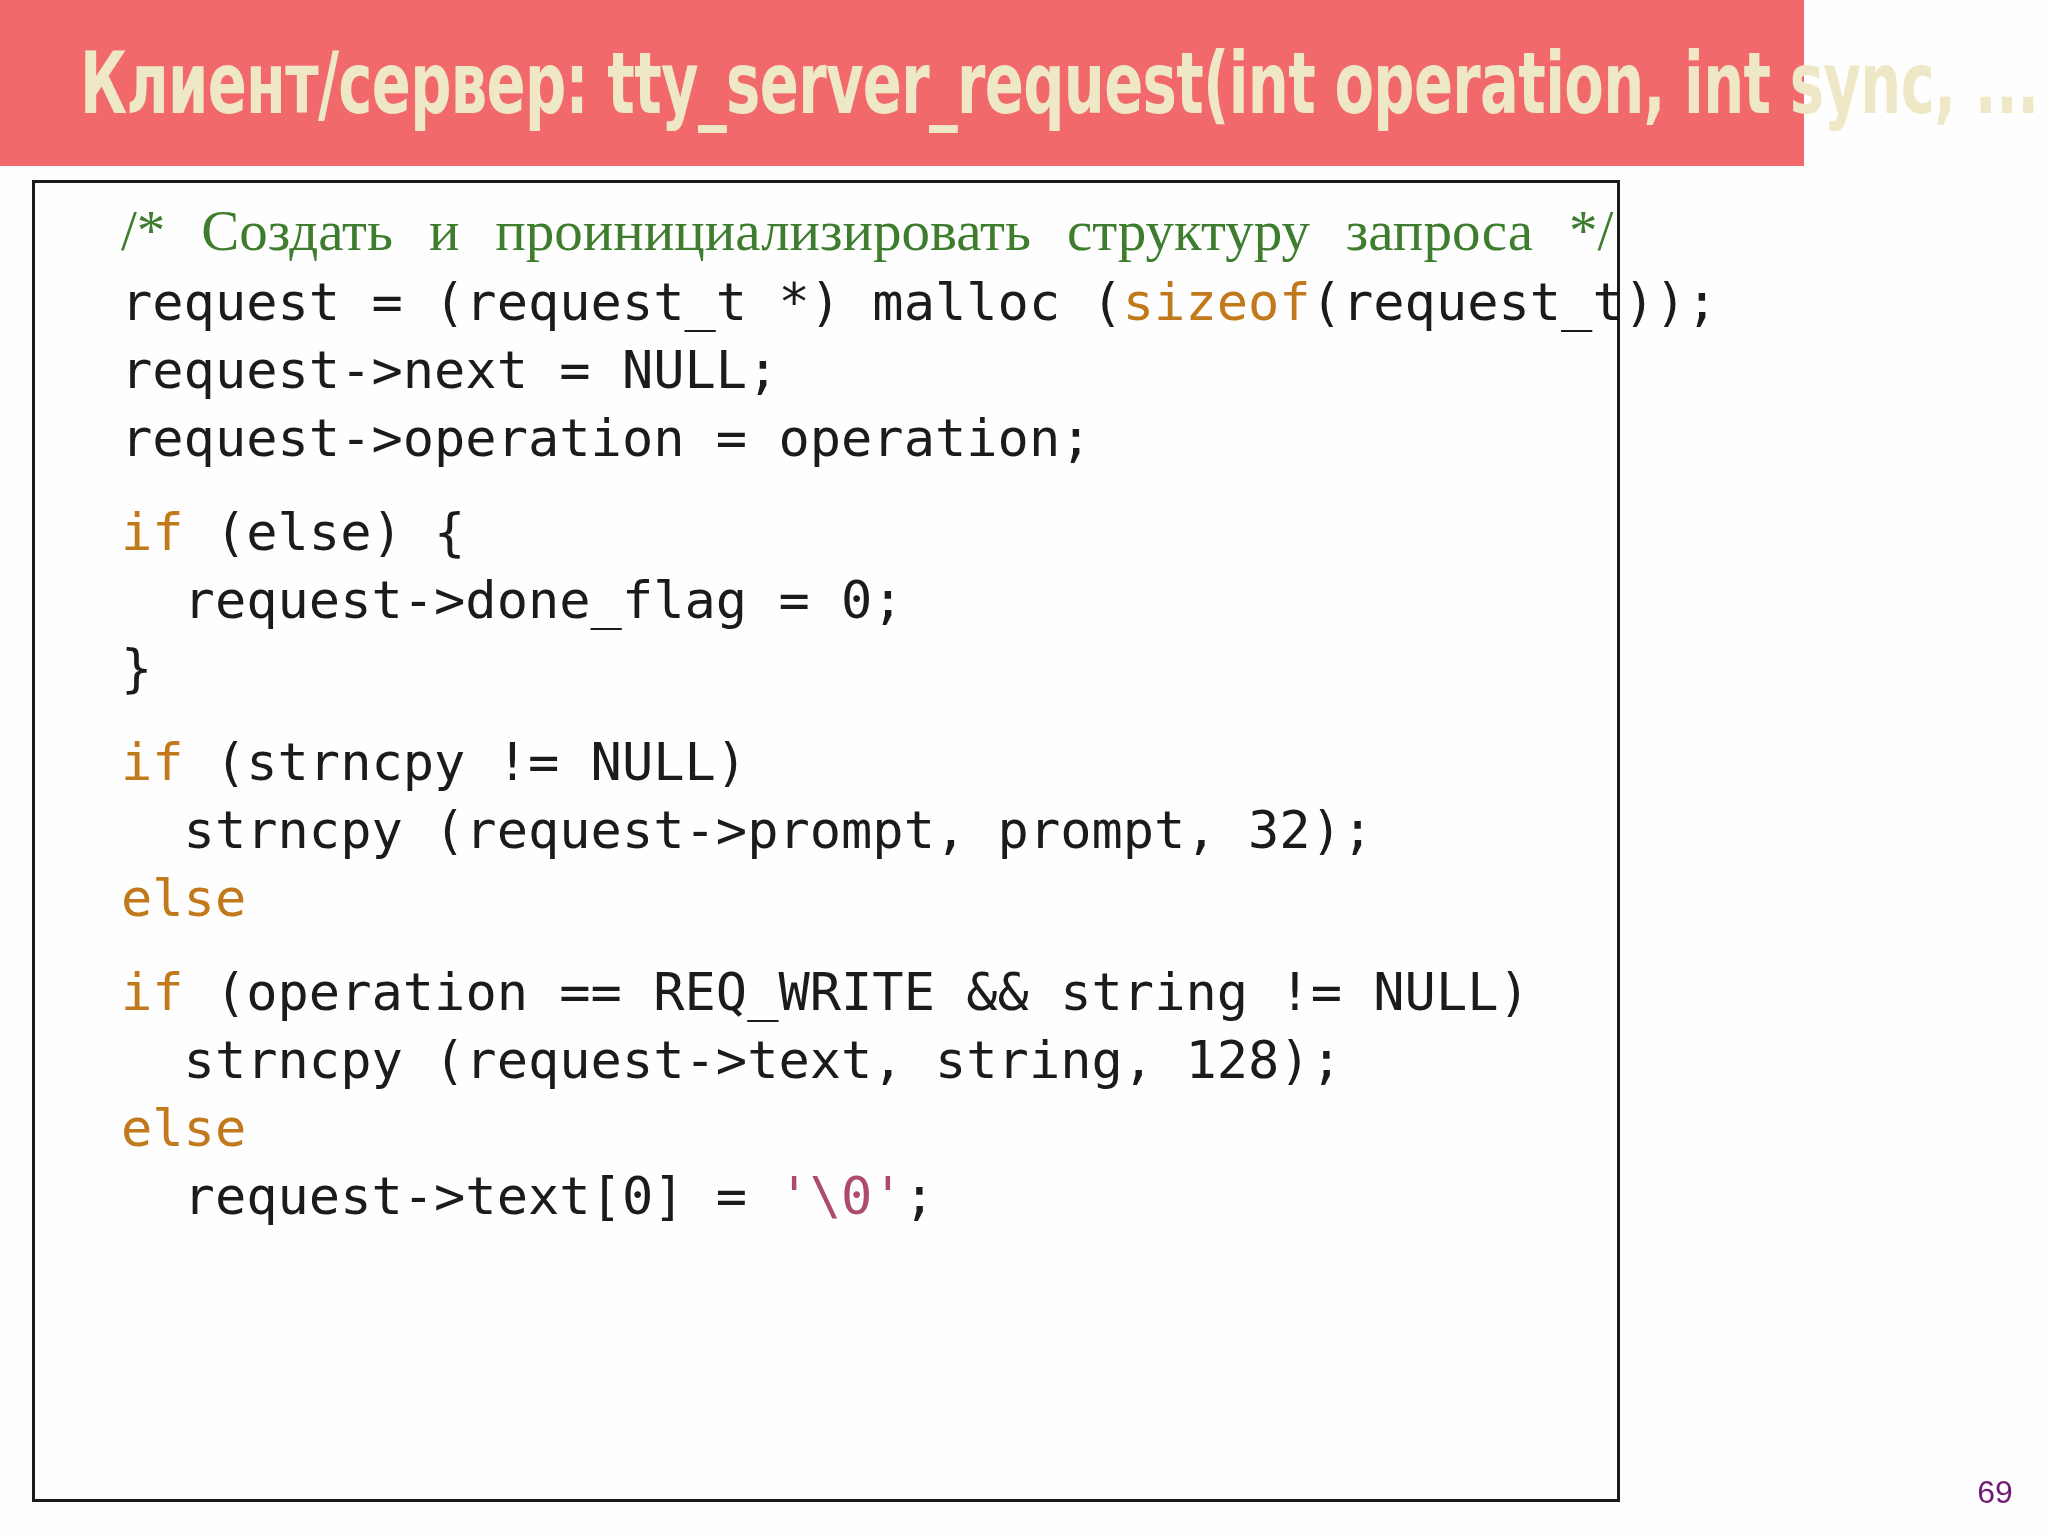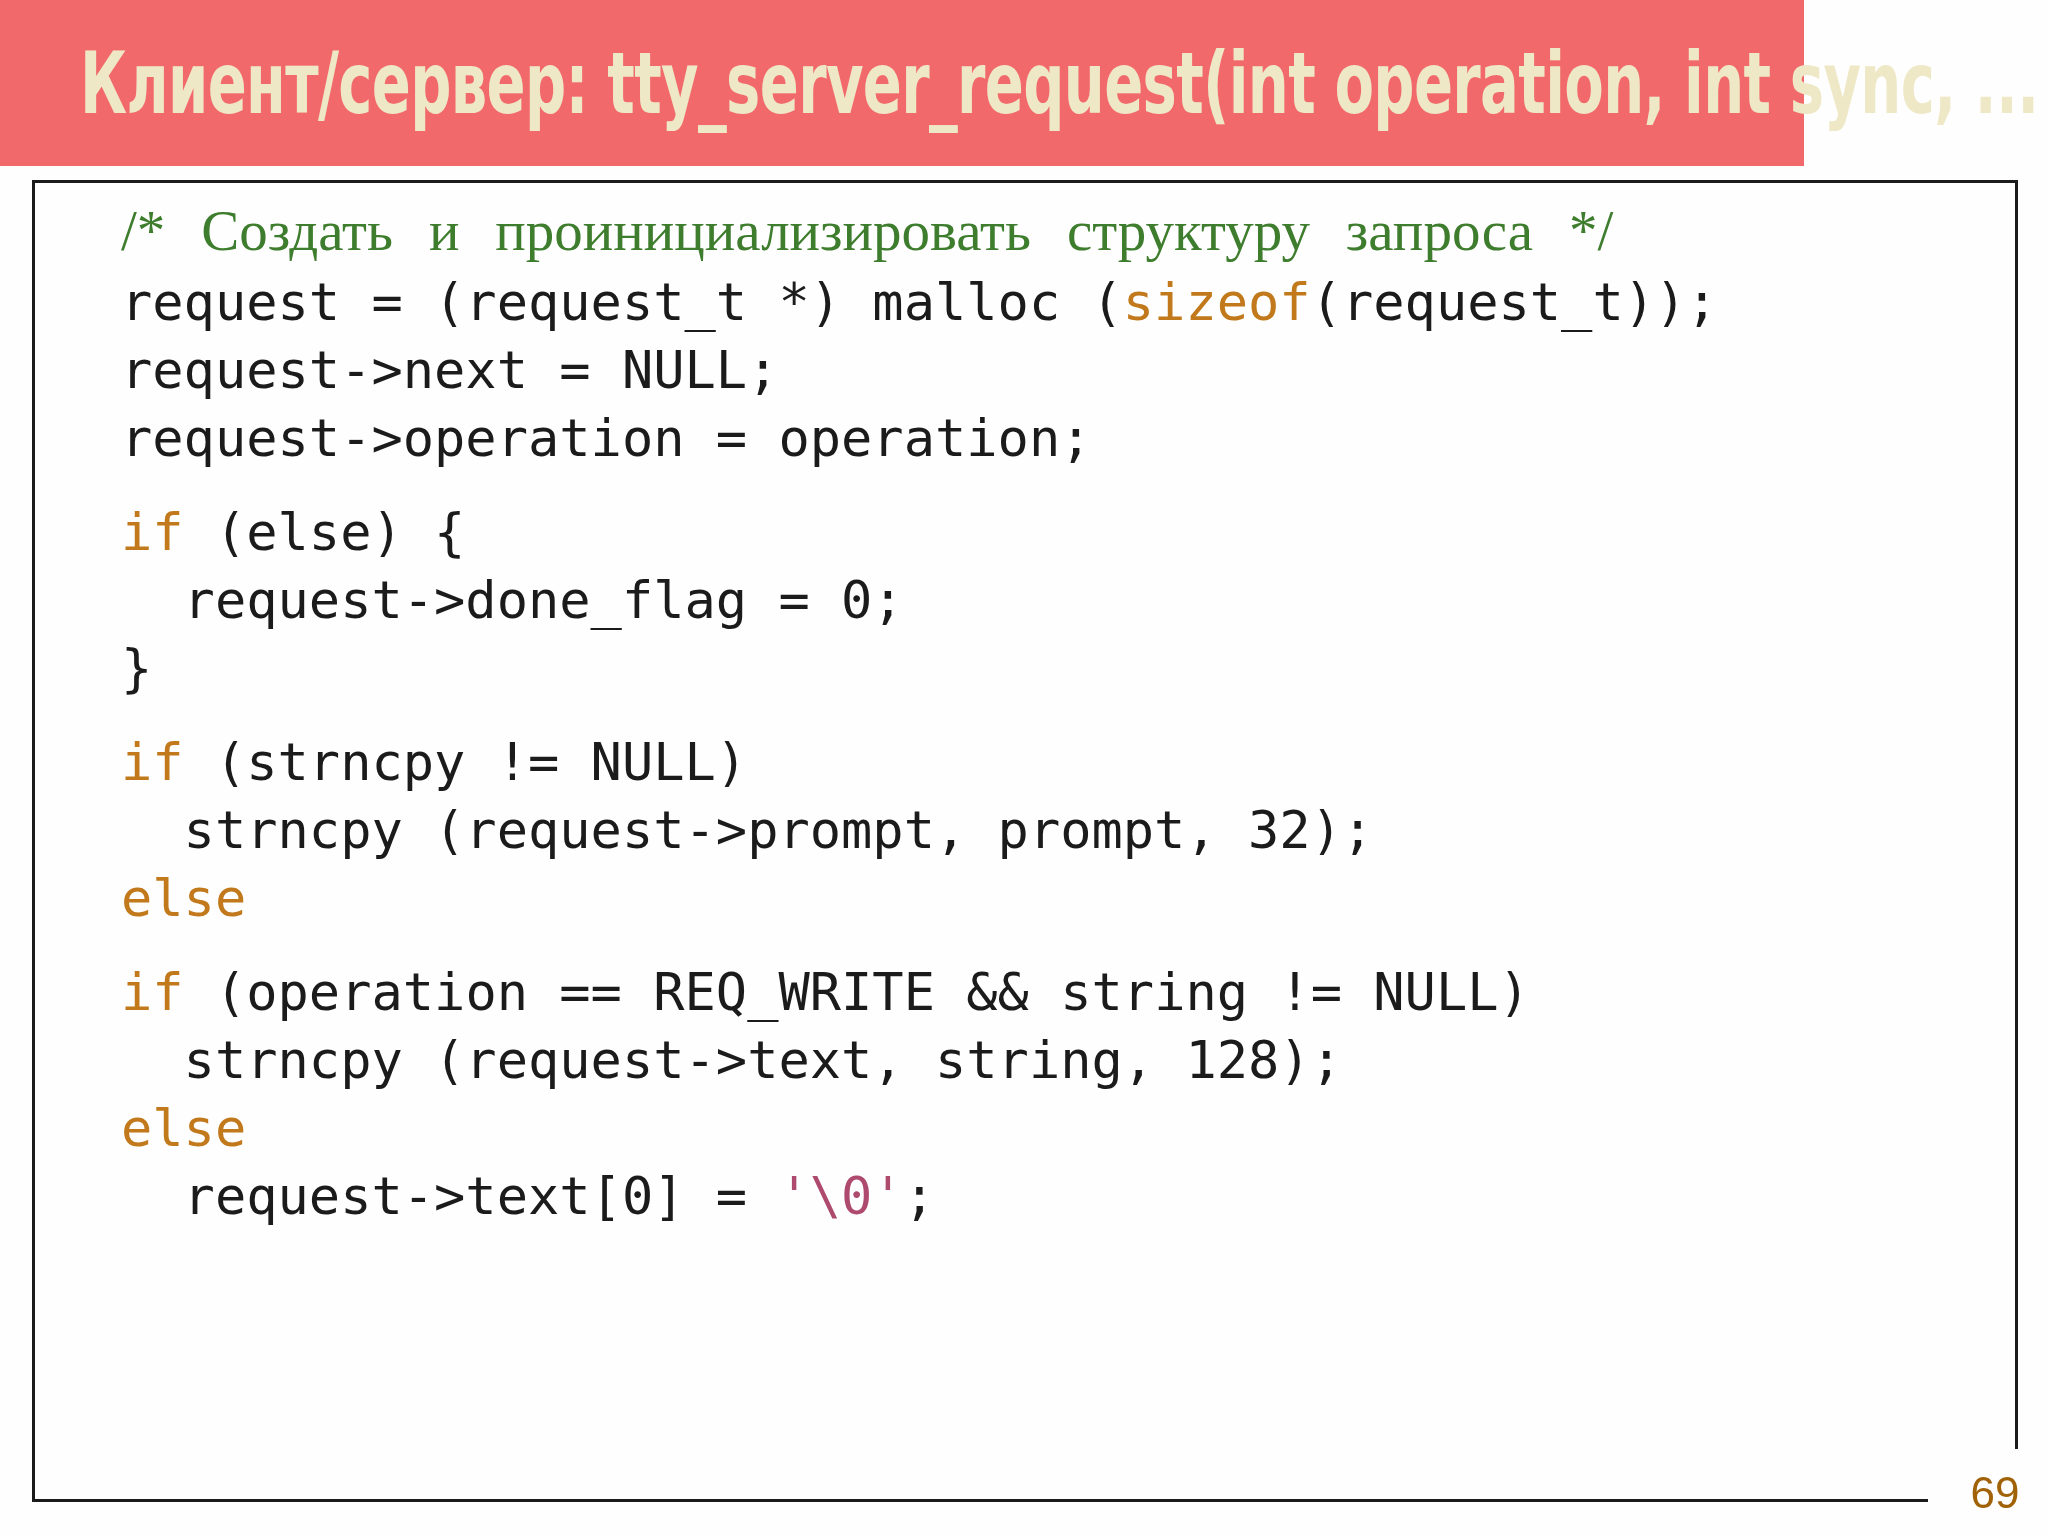--- a/index.html
+++ b/index.html
@@ -22,21 +22,21 @@
     font-size:86px;
     letter-spacing:-1px;
     white-space:nowrap;
     margin-left:80px;
     transform:scaleX(0.67);
     transform-origin:0 50%;
   }
   .codebox{
     position:absolute;
     left:32px;top:180px;
-    width:1986px;height:1322px;
+    width:1588px;height:1322px;
     box-sizing:border-box;
     border:3px solid var(--border-c,#1b1b1b);
     background:#fefefe;
   }
   .code{
     position:absolute;left:86px;top:12px;right:4px;
   }
   .block{margin:0 0 26px 0;}
   .line{
     font-family:"DejaVu Sans Mono",monospace;
@@ -57,22 +57,22 @@
   .tok-str{color:var(--c-str,#ad4a6e);}
   .pagenum-patch{
     position:absolute;
     left:1928px;top:1449px;
     width:120px;height:87px;
     background:#fefefe;
     display:flex;align-items:center;justify-content:center;
   }
   .pagenum{
     font-family:"Liberation Sans",sans-serif;
-    font-size:44px;
-    color:#a16207;
+    font-size:32px;
+    color:#701a75;
     padding-left:14px;
   }
 </style>
 </head>
 <body>
 
 <div class="slide">
   <div class="banner">
     <div class="title">Клиент/сервер: tty_server_request(int operation, int sync, ...</div>
   </div>

